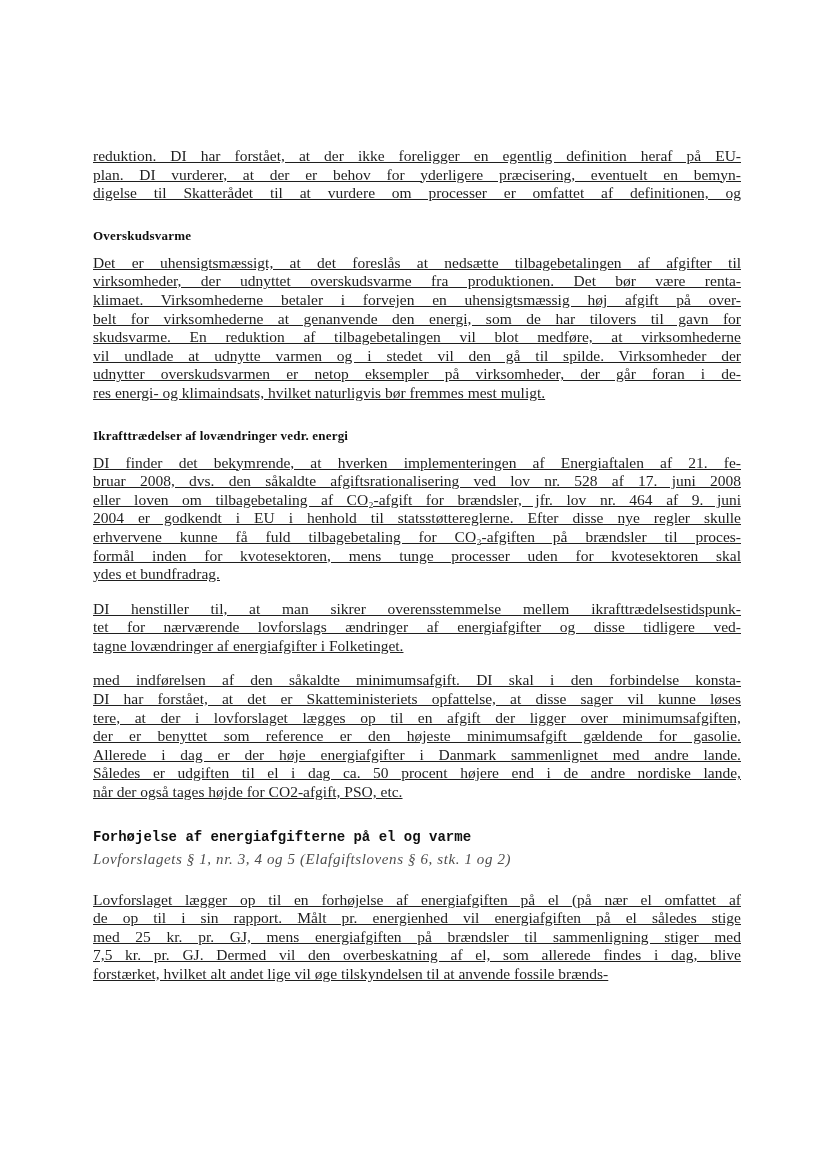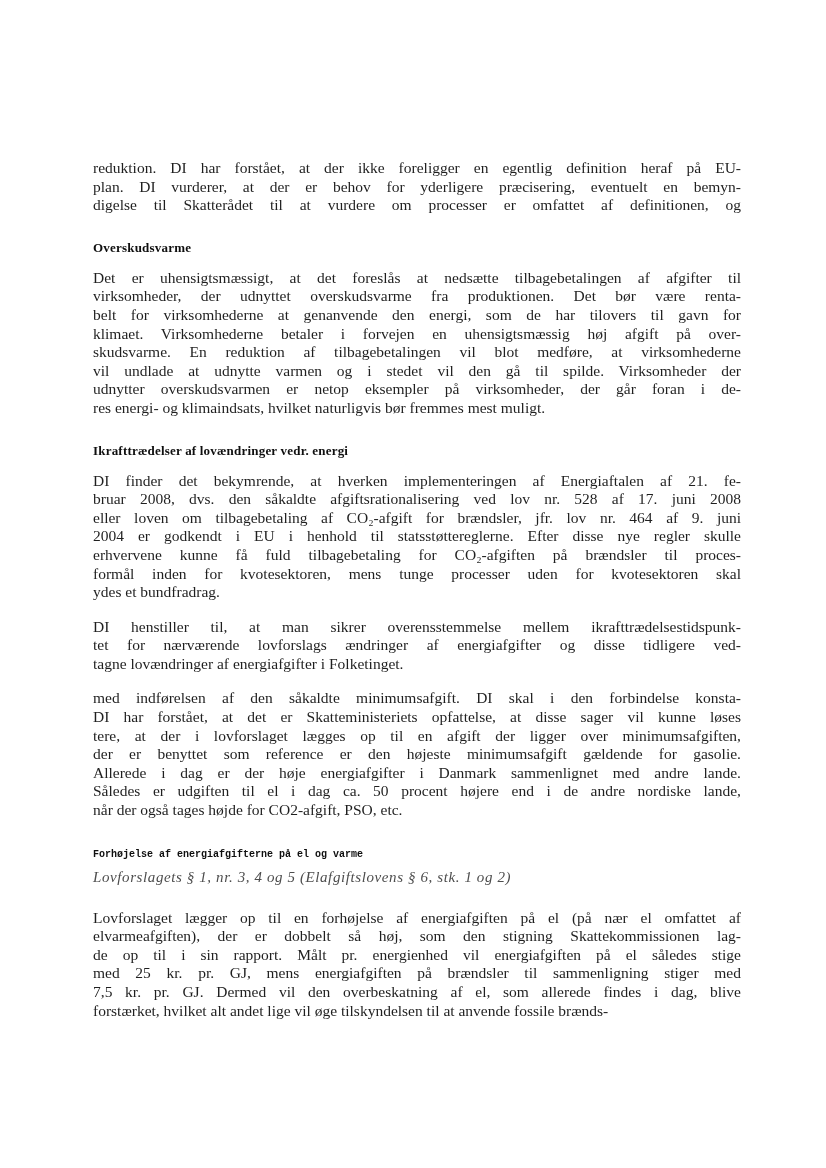--- a/index.html
+++ b/index.html
@@ -18,42 +18,43 @@
     position: absolute;
     left: 93px;
     top: 147px;
     width: 648px;
     color: var(--ink, #1f1f1f);
     font-family: "Liberation Serif", "DejaVu Serif", serif;
     font-size: 15.5px;
     line-height: 18.6px;
   }
   .para {
-    margin: 12px 0 16px 0;
+    margin: 0 0 16px 0;
+    text-decoration: underline;
   }
   .para .line {
     text-align: justify;
     text-align-last: justify;
     white-space: normal;
   }
   .para .line.last {
     text-align-last: left;
   }
   .heading {
     font-weight: bold;
     font-size: 13px;
     line-height: 19px;
     color: var(--head, #0f0f0f);
     margin: 23px 0 9px 0;
     letter-spacing: 0.2px;
   }
   .mono-heading {
     font-family: "Liberation Mono", "DejaVu Sans Mono", monospace;
     font-weight: bold;
-    font-size: 10px;
+    font-size: 14px;
     line-height: 18px;
     color: var(--head, #0f0f0f);
     margin: 26px 0 4px 0;
   }
   .subtitle {
     font-style: italic;
     font-size: 15px;
     line-height: 18px;
     color: var(--sub, #4d4d4d);
     letter-spacing: 0.6px;
@@ -67,22 +68,22 @@
   <div class="content" id="content">
       <div class="para">
         <div class="line">reduktion. DI har forstået, at der ikke foreligger en egentlig definition heraf på EU-</div>
         <div class="line">plan. DI vurderer, at der er behov for yderligere præcisering, eventuelt en bemyn-</div>
         <div class="line">digelse til Skatterådet til at vurdere om processer er omfattet af definitionen, og</div>
       </div>
       <div class="heading">Overskudsvarme</div>
       <div class="para">
         <div class="line">Det er uhensigtsmæssigt, at det foreslås at nedsætte tilbagebetalingen af afgifter til</div>
         <div class="line">virksomheder, der udnyttet overskudsvarme fra produktionen. Det bør være renta-</div>
+        <div class="line">klimaet. Virksomhederne betaler i forvejen en uhensigtsmæssig høj afgift på over-</div>
         <div class="line">belt for virksomhederne at genanvende den energi, som de har tilovers til gavn for</div>
-        <div class="line">klimaet. Virksomhederne betaler i forvejen en uhensigtsmæssig høj afgift på over-</div>
         <div class="line">skudsvarme. En reduktion af tilbagebetalingen vil blot medføre, at virksomhederne</div>
         <div class="line">vil undlade at udnytte varmen og i stedet vil den gå til spilde. Virksomheder der</div>
         <div class="line">udnytter overskudsvarmen er netop eksempler på virksomheder, der går foran i de-</div>
         <div class="line last">res energi- og klimaindsats, hvilket naturligvis bør fremmes mest muligt.</div>
       </div>
       <div class="heading">Ikrafttrædelser af lovændringer vedr. energi</div>
       <div class="para">
         <div class="line">DI finder det bekymrende, at hverken implementeringen af Energiaftalen af 21. fe-</div>
         <div class="line">bruar 2008, dvs. den såkaldte afgiftsrationalisering ved lov nr. 528 af 17. juni 2008</div>
         <div class="line">eller loven om tilbagebetaling af CO₂-afgift for brændsler, jfr. lov nr. 464 af 9. juni</div>
@@ -102,20 +103,19 @@
         <div class="line">tere, at der i lovforslaget lægges op til en afgift der ligger over minimumsafgiften,</div>
         <div class="line">der er benyttet som reference er den højeste minimumsafgift gældende for gasolie.</div>
         <div class="line">Allerede i dag er der høje energiafgifter i Danmark sammenlignet med andre lande.</div>
         <div class="line">Således er udgiften til el i dag ca. 50 procent højere end i de andre nordiske lande,</div>
         <div class="line last">når der også tages højde for CO2-afgift, PSO, etc.</div>
       </div>
       <div class="mono-heading">Forhøjelse af energiafgifterne på el og varme</div>
       <div class="subtitle">Lovforslagets § 1, nr. 3, 4 og 5 (Elafgiftslovens § 6, stk. 1 og 2)</div>
       <div class="para">
         <div class="line">Lovforslaget lægger op til en forhøjelse af energiafgiften på el (på nær el omfattet af</div>
-        <div class="line">elvarmeafgiften), der er dobbelt så høj, som den stigning Skattekommissionen lag-</div>
         <div class="line">de op til i sin rapport. Målt pr. energienhed vil energiafgiften på el således stige</div>
         <div class="line">med 25 kr. pr. GJ, mens energiafgiften på brændsler til sammenligning stiger med</div>
         <div class="line">7,5 kr. pr. GJ. Dermed vil den overbeskatning af el, som allerede findes i dag, blive</div>
         <div class="line last">forstærket, hvilket alt andet lige vil øge tilskyndelsen til at anvende fossile brænds-</div>
       </div>
     </div>
 </div>
 
 </body></html>

